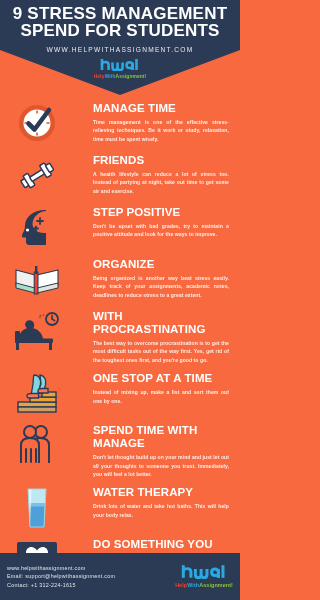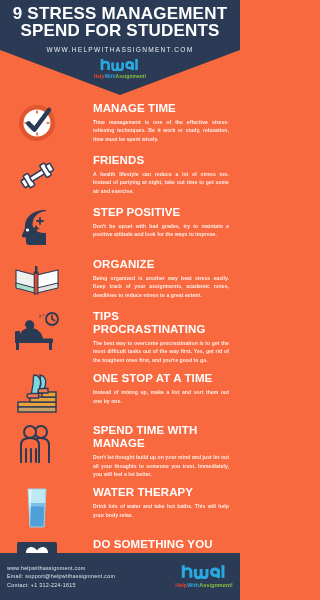--- a/index.html
+++ b/index.html
@@ -182,21 +182,21 @@
           </g>
           <path d="M14 15 C14 11.5 17 9.5 20 10.5 C23 11.5 24 15 22.5 18 L16 19 Z" fill="#2b3a55"></path>
           <path d="M8 29 C8 22 13 17.5 20 18 C27 18.5 31 23 32 29 Z" fill="#2b3a55"></path>
           <rect x="4" y="28.5" width="38" height="4.5" rx="1.2" fill="#2b3a55"></rect>
           <rect x="4" y="21" width="5" height="12" rx="1.2" fill="#2b3a55"></rect>
           <rect x="5" y="33" width="3" height="7" fill="#2b3a55"></rect>
           <rect x="38" y="33" width="3" height="7" fill="#2b3a55"></rect>
         </svg>
       </div>
       <div class="tip-body">
-        <p class="tip-title">TIPS PROCRASTINATING</p>
+        <p class="tip-title">WITH PROCRASTINATING</p>
         <p class="tip-text">The best way to overcome procrastination is to get the most difficult tasks out of the way first. Yes, get rid of the toughest ones first, and you're good to go.</p>
       </div>
     </div>
 
     <div class="tip">
       <div class="tip-icon">
         <svg width="46" height="42" viewBox="0 0 46 42" aria-hidden="true">
           <g stroke="#2b3a55" stroke-width="1.4">
             <rect x="4" y="30" width="38" height="5" fill="#e8a33d"></rect>
             <rect x="4" y="35" width="38" height="5" fill="#caa06a"></rect>

